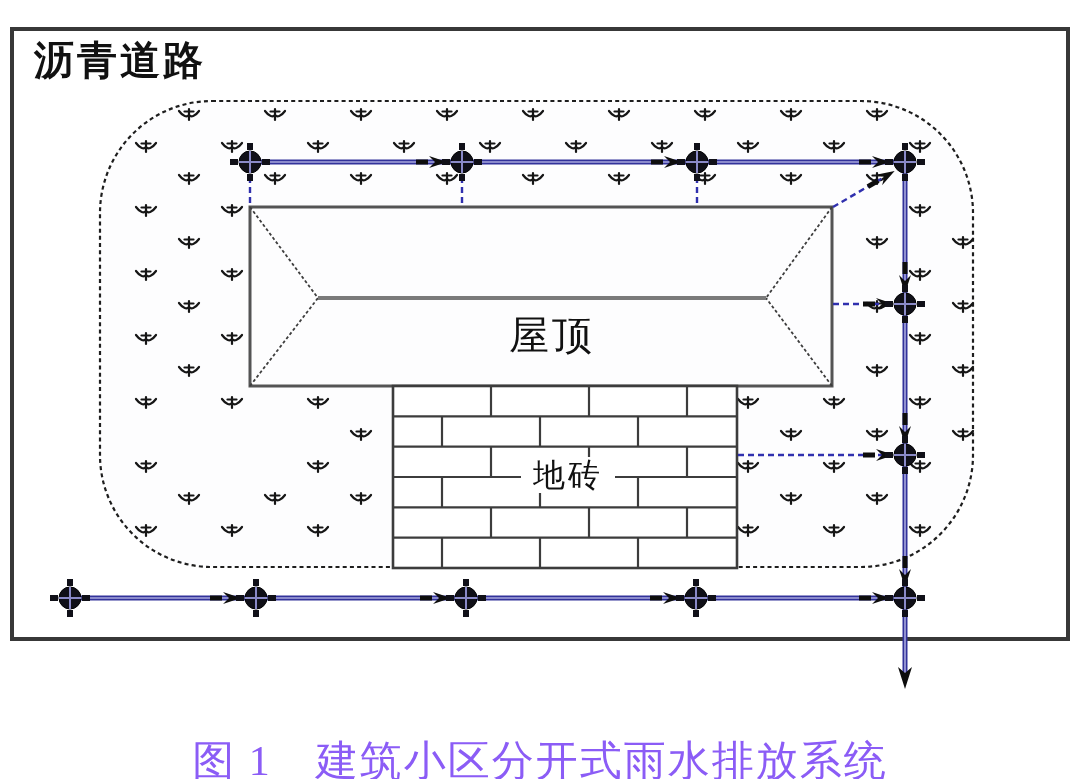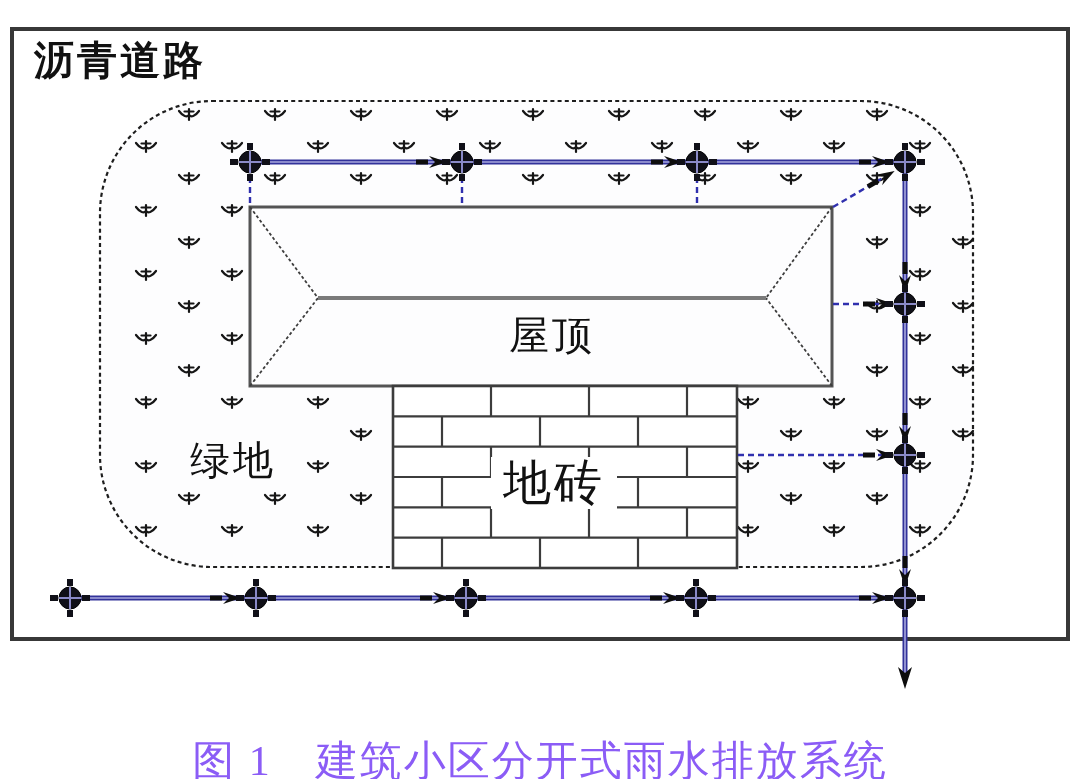--- a/index.html
+++ b/index.html
@@ -16,21 +16,21 @@
     position:absolute;
     color:#111;
     white-space:nowrap;
     letter-spacing:3px;
     line-height:1;
     font-family:"Liberation Serif","DejaVu Serif",serif;
   }
   .lbl-road{left:34px;top:20px;font-size:40px;font-weight:700;}
   .lbl-lawn{left:233px;top:420px;font-size:40px;transform:translateX(-50%);}
   .lbl-roof{left:552px;top:298px;font-size:40px;transform:translateX(-50%);font-family:Liberation Mono, monospace;}
-  .lbl-paving{left:554px;top:436px;font-size:48px;transform:translateX(-50%);background:#fff;padding:2px 12px;}
+  .lbl-paving{left:568px;top:436px;font-size:32px;transform:translateX(-50%);background:#fff;padding:2px 12px;}
   .caption{
     position:absolute;left:0;top:712px;width:100%;
     text-align:center;font-size:42px;color:#8b5cf6;letter-spacing:2px;
   }
 </style>
 </head>
 <body>
 
 <div class="page">
   <svg class="canvas" width="1080" height="779" viewBox="0 0 1080 779">
@@ -568,18 +568,17 @@
         <rect x="-20" y="-3" width="8" height="6" fill="#101018"></rect>
         <rect x="12" y="-3" width="8" height="6" fill="#101018"></rect>
         <rect x="-3" y="-19" width="6" height="7" fill="#101018"></rect>
         <rect x="-3" y="12" width="6" height="7" fill="#101018"></rect>
         <circle cx="0" cy="0" r="11" fill="#101018" stroke="#000" stroke-width="1"></circle>
         <path d="M-11 0 H11 M0 -11 V11" stroke="#8a8ac8" stroke-width="2"></path>
       </g>
     </svg>
 
   <div class="lbl lbl-road">沥青道路</div>
-  <div class="lbl lbl-lawn">绿地</div>
   <div class="lbl lbl-roof">屋顶</div>
   <div class="lbl lbl-paving">地砖</div>
 
   <div class="caption">图 1　建筑小区分开式雨水排放系统</div>
 </div>
 
 </body></html>

